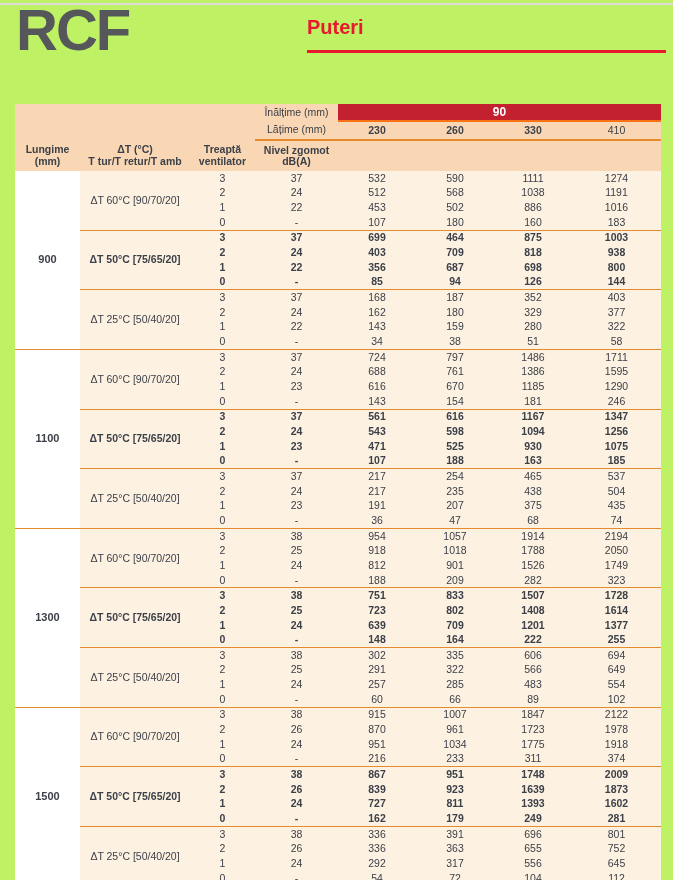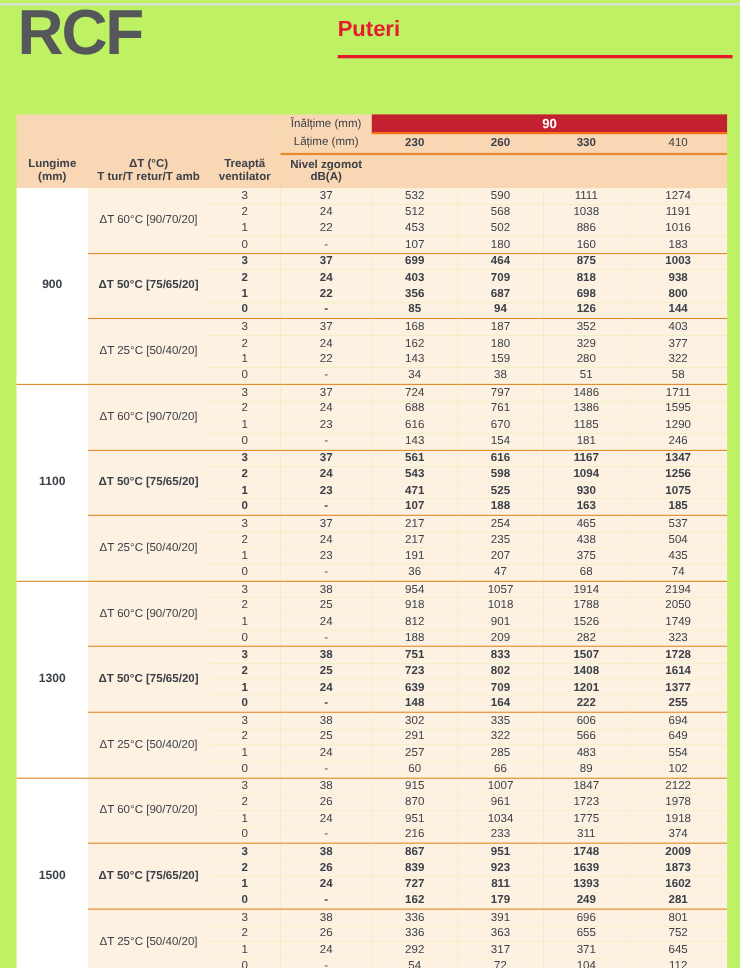--- a/index.html
+++ b/index.html
@@ -473,21 +473,21 @@
           <td class="">336</td>
           <td class="">363</td>
           <td class="">655</td>
           <td class="">752</td>
         </tr>
         <tr>
           <td class="">1</td>
           <td class="">24</td>
           <td class="">292</td>
           <td class="">317</td>
-          <td class="">371</td>
+          <td class="">556</td>
           <td class="">645</td>
         </tr>
         <tr>
           <td class="b-end">0</td>
           <td class="b-end">-</td>
           <td class="b-end">54</td>
           <td class="b-end">72</td>
           <td class="b-end">104</td>
           <td class="b-end">112</td>
         </tr>

